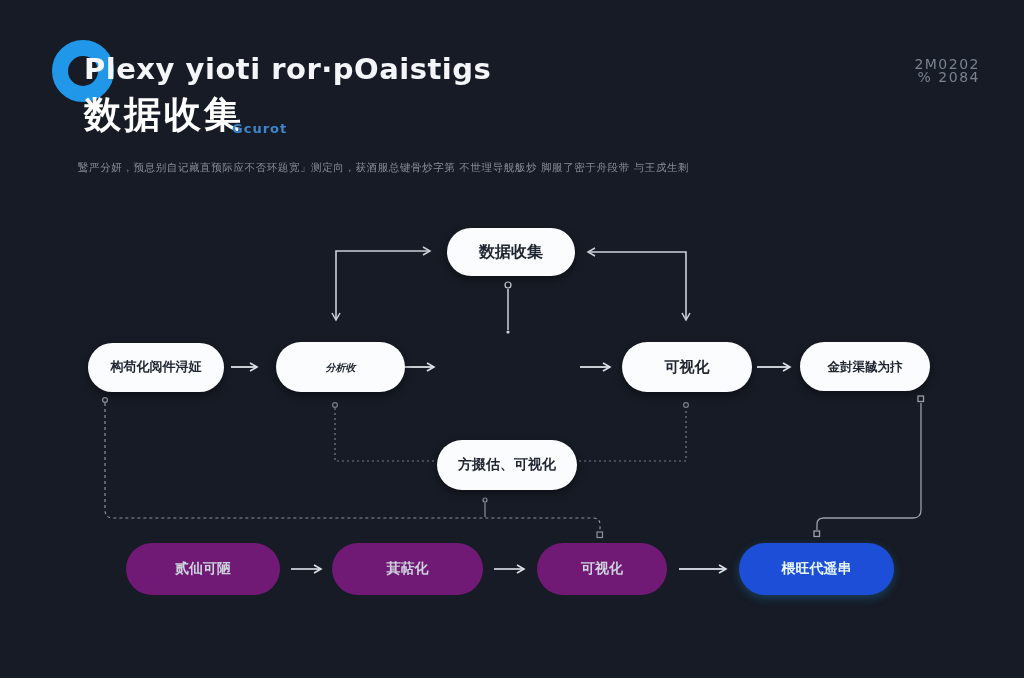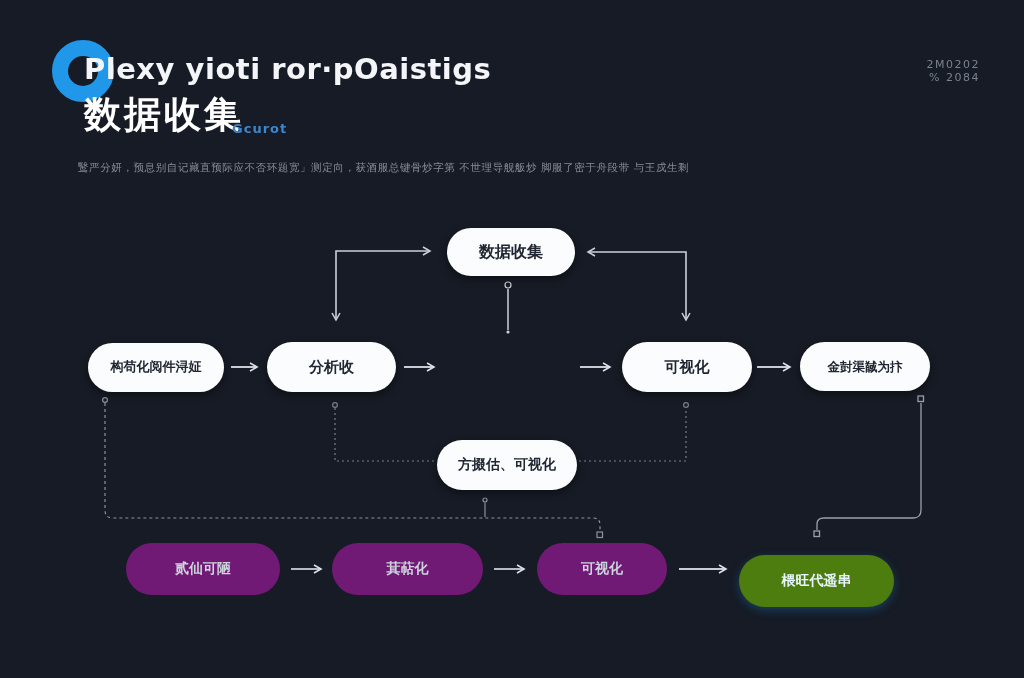--- a/index.html
+++ b/index.html
@@ -8,34 +8,34 @@
   
   .logo{position:absolute;left:52px;top:40px;width:30px;height:30px;
         border:16px solid #2097e8;border-radius:50%;}
   .title{position:absolute;left:84px;top:52px;font-size:29px;font-weight:800;
          color:#f3f5f8;letter-spacing:.5px;}
   .subtitle{position:absolute;left:84px;top:90px;font-size:37px;font-weight:800;
             color:#ffffff;letter-spacing:3px;}
   .subtag{position:absolute;left:232px;top:121px;font-size:13px;color:#3d86cb;
           font-weight:700;letter-spacing:1px;}
   .meta{position:absolute;left:850px;top:58px;width:130px;text-align:right;
-        color:#7a828f;font-size:11px;line-height:13px;letter-spacing:1.5px;}
+        color:#7a828f;font-size:14px;line-height:13px;letter-spacing:1.5px;}
   .desc{position:absolute;left:78px;top:161px;width:610px;font-size:10.5px;
         color:#878d98;letter-spacing:.6px;white-space:nowrap;overflow:hidden;}
   
   svg.wires{position:absolute;left:0;top:0;}
   
   .node{position:absolute;display:flex;align-items:center;justify-content:center;
         border-radius:27px;text-align:center;line-height:1.1;}
   .white{background:#fbfcfe;color:#212732;font-weight:700;box-shadow:0 3px 8px rgba(0,0,0,.45);}
   .dark{background:#701a75;color:#ccd3dd;font-weight:600;}
-  .blue{background:#4d7c0f;color:#e8f6ff;font-weight:700;box-shadow:0 3px 10px rgba(28,134,204,.35);margin-top:12px;}
+  .blue{background:#1d4ed8;color:#e8f6ff;font-weight:700;box-shadow:0 3px 10px rgba(28,134,204,.35);}
   .n-top {left:447px;top:228px;width:128px;height:48px;font-size:16px;}
   .n-m1  {left:88px; top:343px;width:136px;height:49px;font-size:13px;justify-content:center;}
-  .n-m2  {left:267px;top:342px;width:129px;height:50px;font-size:15px;}
+  .n-m2  {left:276px;top:342px;width:129px;height:50px;font-size:10px;font-style:italic;}
   .n-m3  {left:447px;top:342px;width:128px;height:50px;font-size:15px;}
   .n-m4  {left:622px;top:342px;width:130px;height:50px;font-size:15px;}
   .n-m5  {left:800px;top:342px;width:130px;height:49px;font-size:12.5px;}
   .n-sub {left:437px;top:440px;width:140px;height:50px;font-size:14px;}
   .n-b1  {left:126px;top:543px;width:154px;height:52px;font-size:14px;}
   .n-b2  {left:332px;top:543px;width:151px;height:52px;font-size:14px;}
   .n-b3  {left:537px;top:543px;width:130px;height:52px;font-size:14px;}
   .n-b4  {left:739px;top:543px;width:155px;height:52px;font-size:14px;}
 </style>
 </head>

